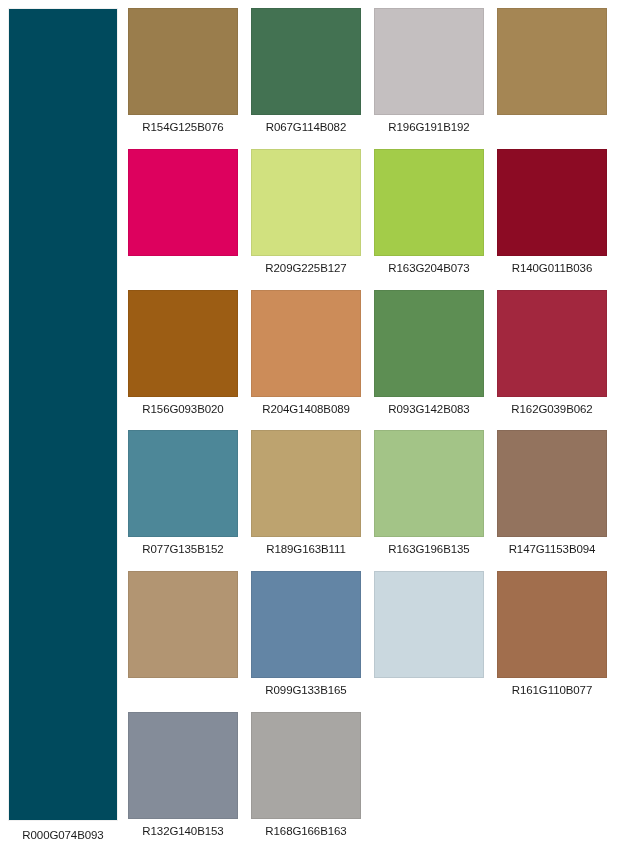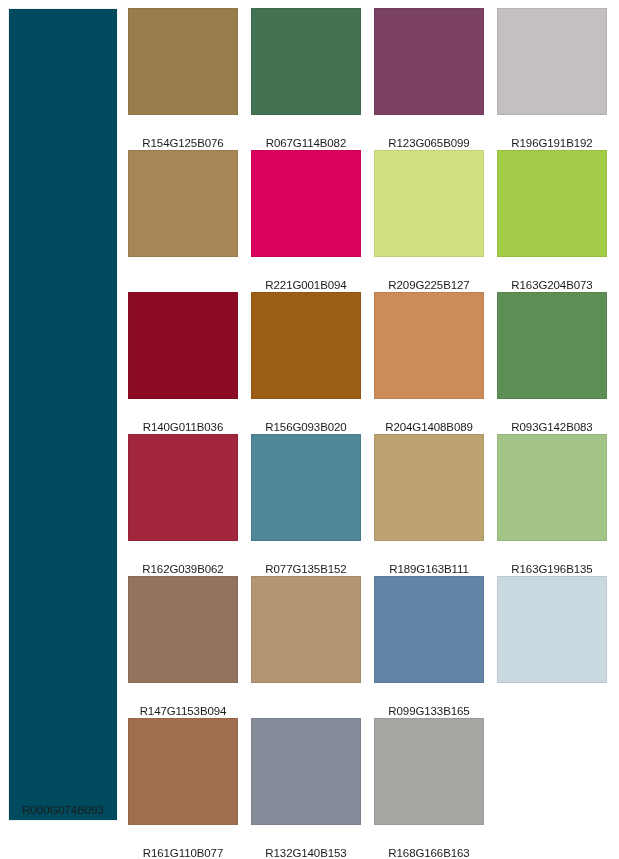--- a/index.html
+++ b/index.html
@@ -36,21 +36,21 @@
     height: 813px;
     border: 1px solid rgba(0,0,0,0.06);
   }
   #accent-panel-fill {
     width: 100%;
     height: 100%;
   }
   #accent-panel-label {
     position: absolute;
     left: 0px;
-    top: 803px;
+    top: 828px;
     width: 126px;
     text-align: center;
     font-size: 11.5px;
     line-height: 14px;
     color: #1b1b1b;
     letter-spacing: -0.1px;
     white-space: nowrap;
   }
 
   
@@ -81,21 +81,21 @@
   }
 
   .swatch-label {
     width: 110px;
     text-align: center;
     font-size: 11.5px;
     line-height: 13px;
     color: #1b1b1b;
     letter-spacing: -0.1px;
     white-space: nowrap;
-    padding-top: 22px;
+    padding-top: 6px;
     flex: 0 0 auto;
   }
 </style>
 </head>
 <body>
 
 <div id="palette-sheet">
 
   <div id="accent-panel">
     <div id="accent-panel-fill" style="background: rgb(0, 74, 93);"></div>
@@ -105,33 +105,28 @@
   <div id="swatch-grid">
       <div class="swatch-cell">
         <div class="swatch-chip" style="background: rgb(154, 125, 76);"></div>
         <div class="swatch-label">R154G125B076</div>
       </div>
       <div class="swatch-cell">
         <div class="swatch-chip" style="background: rgb(67, 114, 82);"></div>
         <div class="swatch-label">R067G114B082</div>
       </div>
       <div class="swatch-cell">
-        <div class="swatch-chip" style="background: rgb(123, 65, 99);"></div>
-        <div class="swatch-label">R123G065B099</div>
-      </div>
-      <div class="swatch-cell">
         <div class="swatch-chip" style="background: rgb(196, 191, 192);"></div>
         <div class="swatch-label">R196G191B192</div>
       </div>
       <div class="swatch-cell">
         <div class="swatch-chip" style="background: rgb(165, 134, 84);"></div>
       </div>
       <div class="swatch-cell">
         <div class="swatch-chip" style="background: rgb(221, 1, 94);"></div>
-        <div class="swatch-label">R221G001B094</div>
       </div>
       <div class="swatch-cell">
         <div class="swatch-chip" style="background: rgb(209, 225, 127);"></div>
         <div class="swatch-label">R209G225B127</div>
       </div>
       <div class="swatch-cell">
         <div class="swatch-chip" style="background: rgb(163, 204, 73);"></div>
         <div class="swatch-label">R163G204B073</div>
       </div>
       <div class="swatch-cell">

